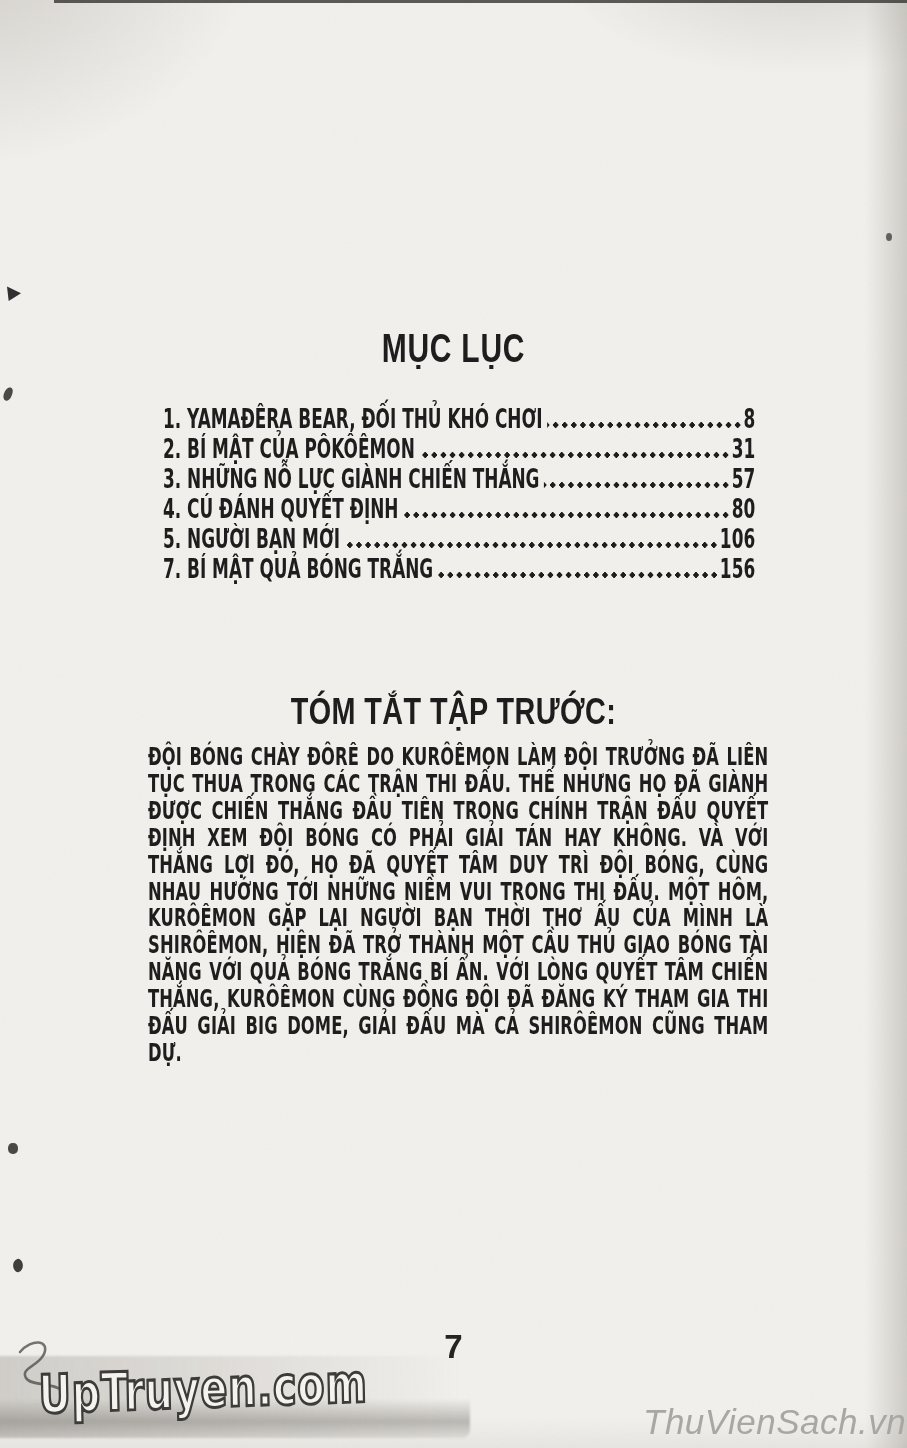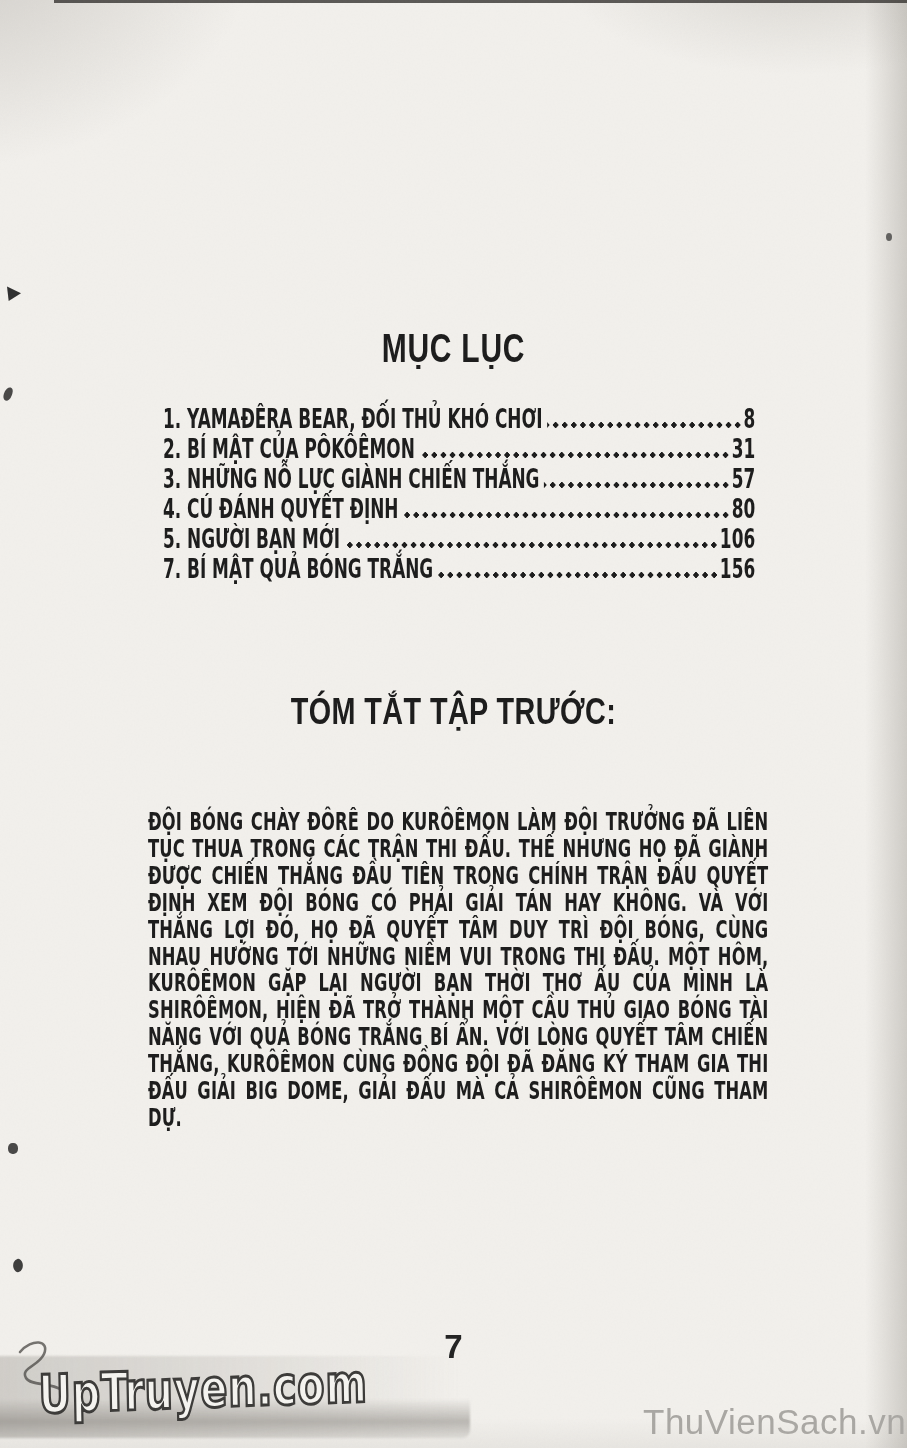--- a/index.html
+++ b/index.html
@@ -52,21 +52,21 @@
     font-weight:bold;font-size:26px;color:var(--ink);white-space:nowrap;
   }
   .toc-num{margin-right:9px;}
   .leader{
     flex:1;align-self:flex-end;height:8px;margin:0 2px 5px 7px;
     background-image:radial-gradient(4.2px 2.7px at center,var(--ink) 99%,transparent 100%);
     background-size:14px 8px;background-repeat:repeat-x;background-position:right center;
   }
 
   
-  .summary{position:absolute;left:148px;top:809px;width:620px;}
+  .summary{position:absolute;left:148px;top:744px;width:620px;}
   .summary-inner{
     width:950px;transform:scaleX(0.653);transform-origin:0 0;
     font-weight:bold;font-size:25px;line-height:26.9px;color:var(--ink);
     text-align:justify;letter-spacing:.2px;word-spacing:1px;
   }
 
   .pagenum{
     position:absolute;top:1328px;left:0;width:907px;text-align:center;
     font-family:"Liberation Sans",sans-serif;font-weight:bold;font-size:33px;color:#222;
   }
@@ -82,21 +82,21 @@
   .wm-left{
     position:absolute;left:38px;top:1364px;
     font-family:"DejaVu Sans",sans-serif;font-weight:bold;font-size:53px;
     color:var(--wm_fill);-webkit-text-stroke:3px var(--wm_outline);
     letter-spacing:1px;white-space:nowrap;
     transform:scaleX(0.75) rotate(-1.5deg);transform-origin:0 0;
   }
   .wm-right{
     position:absolute;left:643px;top:1402px;
     font-family:"Liberation Sans",sans-serif;font-size:35px;color:var(--wm_gray);
-    letter-spacing:.5px;white-space:nowrap;
+    letter-spacing:.5px;white-space:nowrap;font-style:italic;
   }
 
   
   .speck{position:absolute;background:#1d1d1d;pointer-events:none;}
   .sp1{left:7px;top:286px;width:14px;height:15px;clip-path:polygon(0 4%,100% 48%,12% 100%);opacity:.92;}
   .sp2{left:4px;top:387px;width:8px;height:14px;border-radius:60% 40% 55% 45%;transform:rotate(18deg);opacity:.8;}
   .sp3{left:8px;top:1143px;width:10px;height:11px;border-radius:45%;opacity:.8;}
   .sp4{left:13px;top:1259px;width:10px;height:13px;border-radius:60% 40% 60% 40%;transform:rotate(-15deg);opacity:.85;}
   .sp5{left:886px;top:233px;width:6px;height:8px;border-radius:50%;opacity:.65;}
   .scribble{position:absolute;left:6px;top:1334px;pointer-events:none;opacity:.75;}

